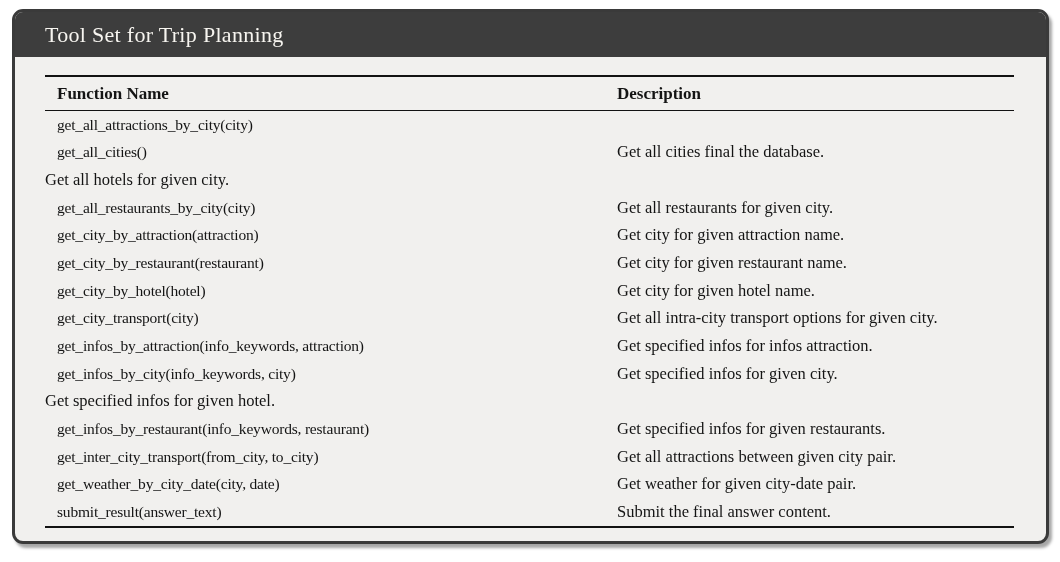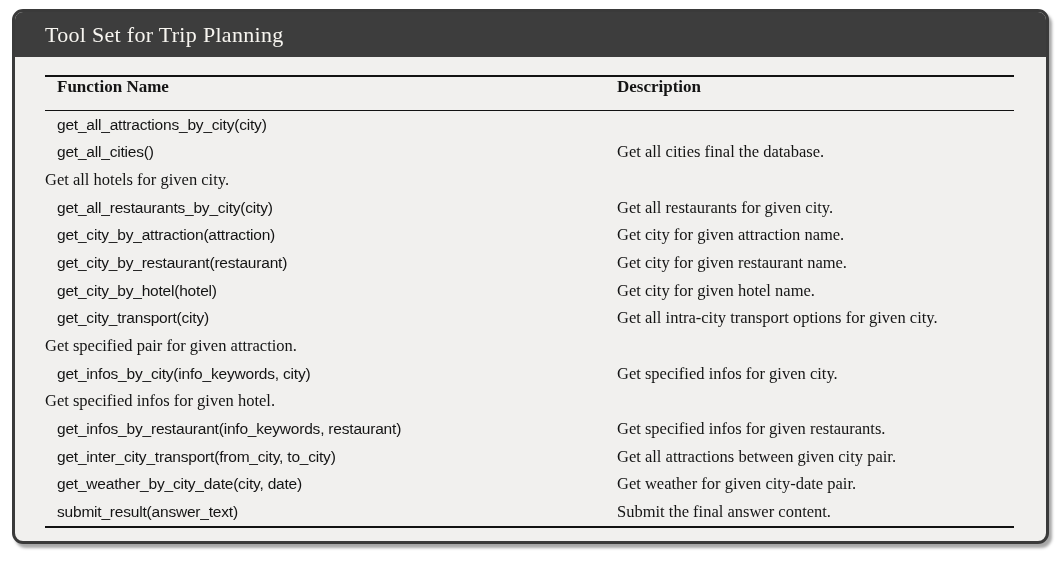--- a/index.html
+++ b/index.html
@@ -48,21 +48,21 @@
     height: 0;
     border-top: 2.2px solid #121212;
   }
   .rule-mid {
     height: 0;
     border-top: 1.5px solid #121212;
   }
   .tbl-head {
     display: flex;
     height: 33px;
-    align-items: flex-start;
+    align-items: center;
   }
   .th {
     font-weight: bold;
     font-size: 17px;
     font-family: "Liberation Serif", "DejaVu Serif", serif;
   }
   .col-fn {
     width: 572px;
     box-sizing: border-box;
     padding-left: 12px;
@@ -72,21 +72,21 @@
   .col-desc {
     flex: 1 1 auto;
     white-space: nowrap;
   }
   .tbl-row {
     display: flex;
     height: 27.65px;
     align-items: center;
   }
   .mono {
-    font-family: Liberation Sans, sans-serif;
+    font-family: Liberation Serif, serif;
     font-size: 15.5px;
     letter-spacing: -0.2px;
   }
   .desc-text {
     font-size: 16.5px;
     font-family: "Liberation Serif", "DejaVu Serif", serif;
   }
 </style>
 </head>
 <body>
@@ -136,21 +136,22 @@
     <div class="col-fn mono">get_city_by_hotel(hotel)</div>
     <div class="col-desc desc-text">Get city for given hotel name.</div>
   </div>
 
   <div class="tbl-row">
     <div class="col-fn mono">get_city_transport(city)</div>
     <div class="col-desc desc-text">Get all intra-city transport options for given city.</div>
   </div>
 
   <div class="tbl-row">
-    <div class="col-desc desc-text">Get specified pair for given attraction.</div>
+    <div class="col-fn mono">get_infos_by_attraction(info_keywords, attraction)</div>
+    <div class="col-desc desc-text">Get specified infos for infos attraction.</div>
   </div>
 
   <div class="tbl-row">
     <div class="col-fn mono">get_infos_by_city(info_keywords, city)</div>
     <div class="col-desc desc-text">Get specified infos for given city.</div>
   </div>
 
   <div class="tbl-row">
     <div class="col-desc desc-text">Get specified infos for given hotel.</div>
   </div>

